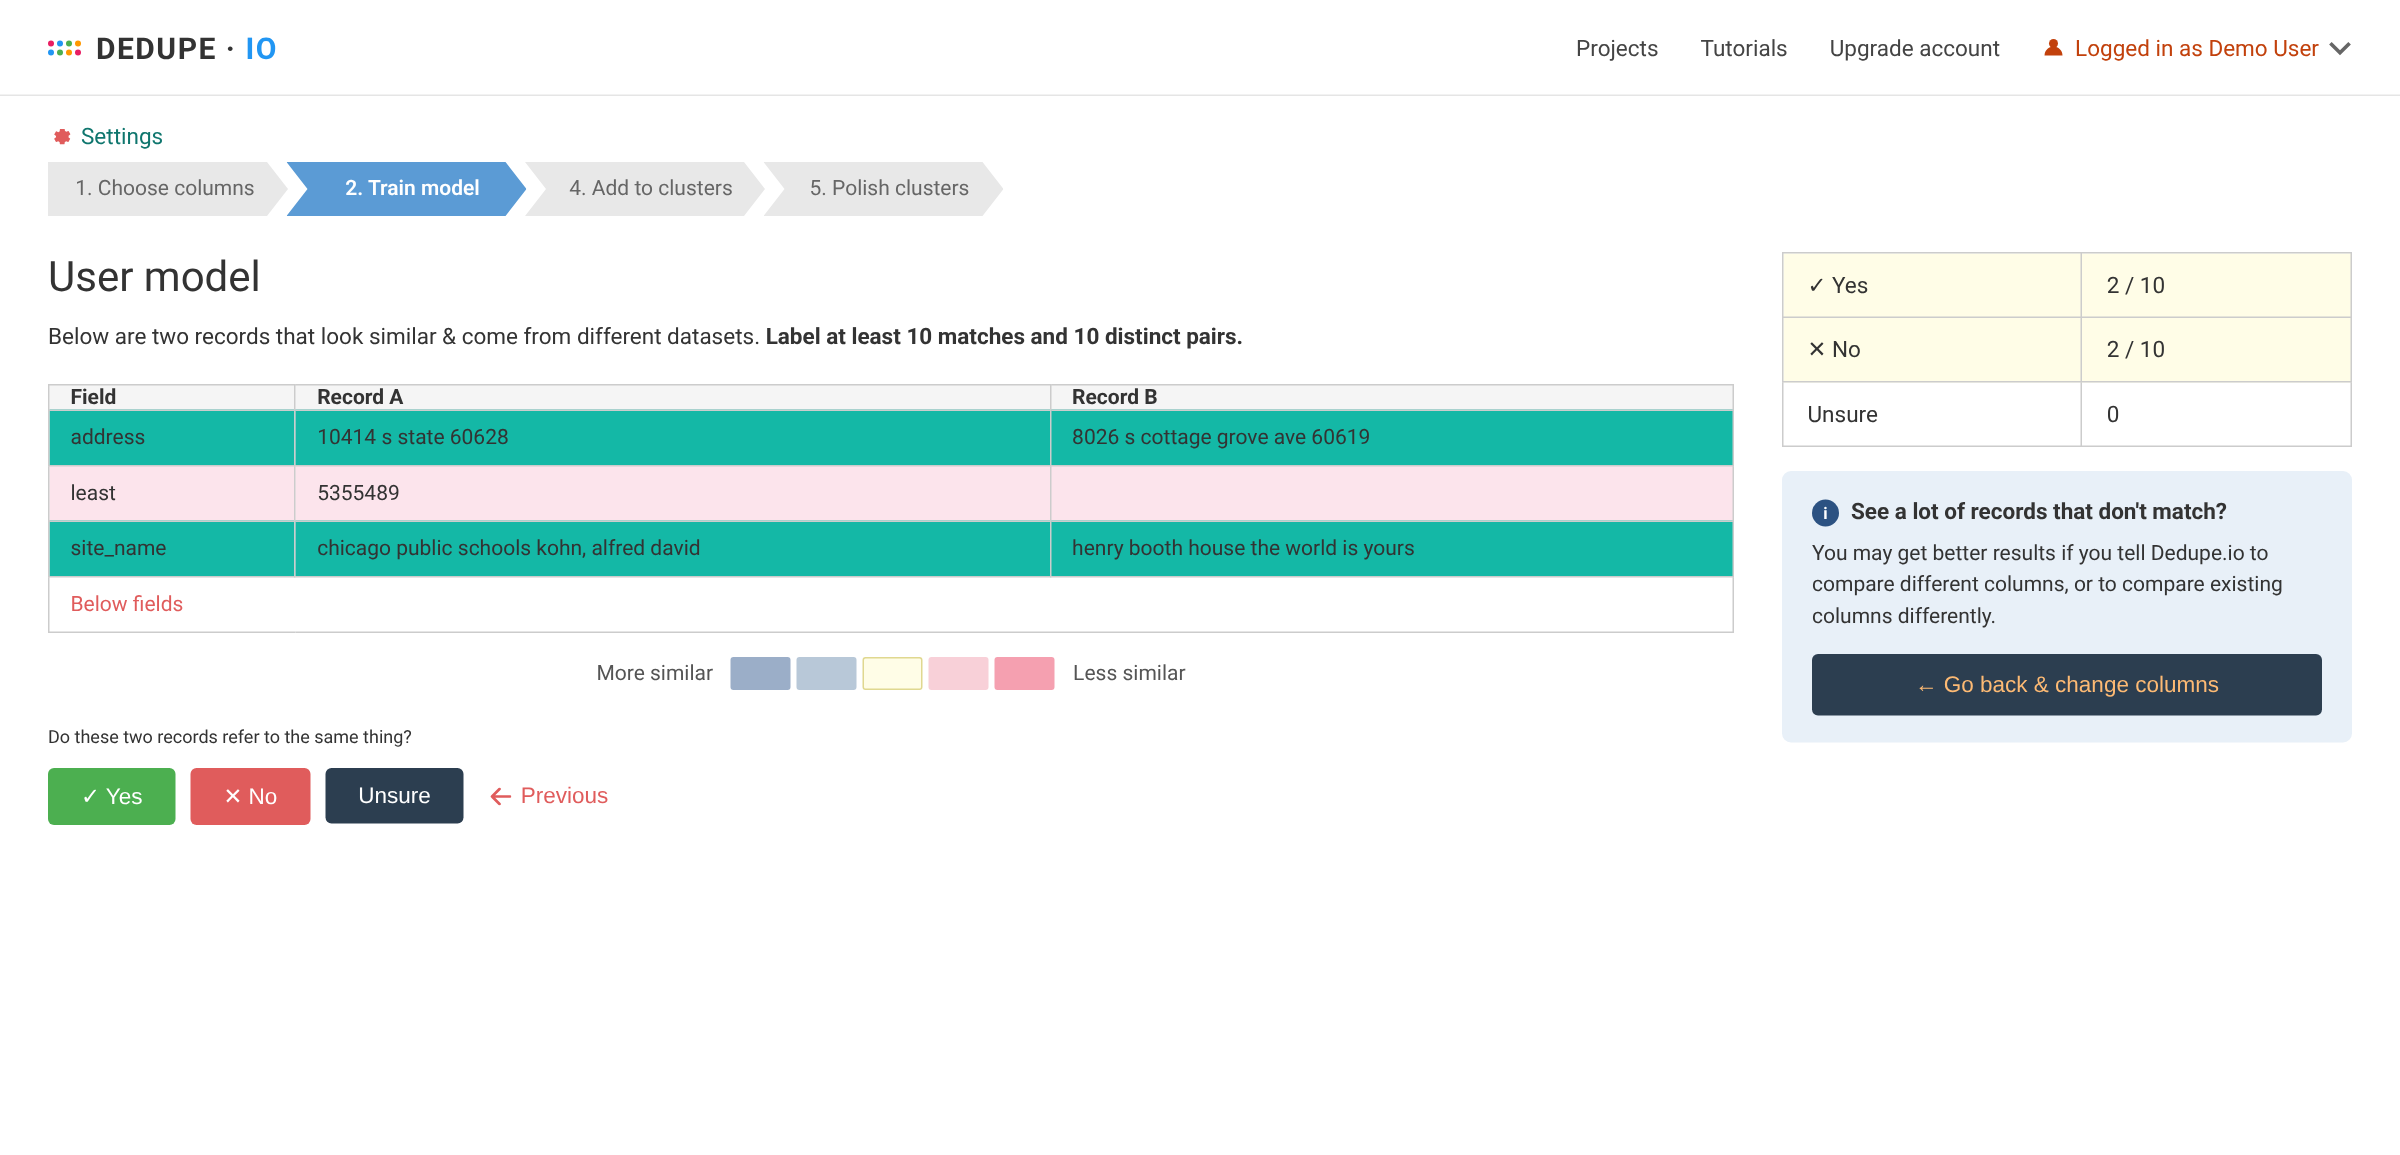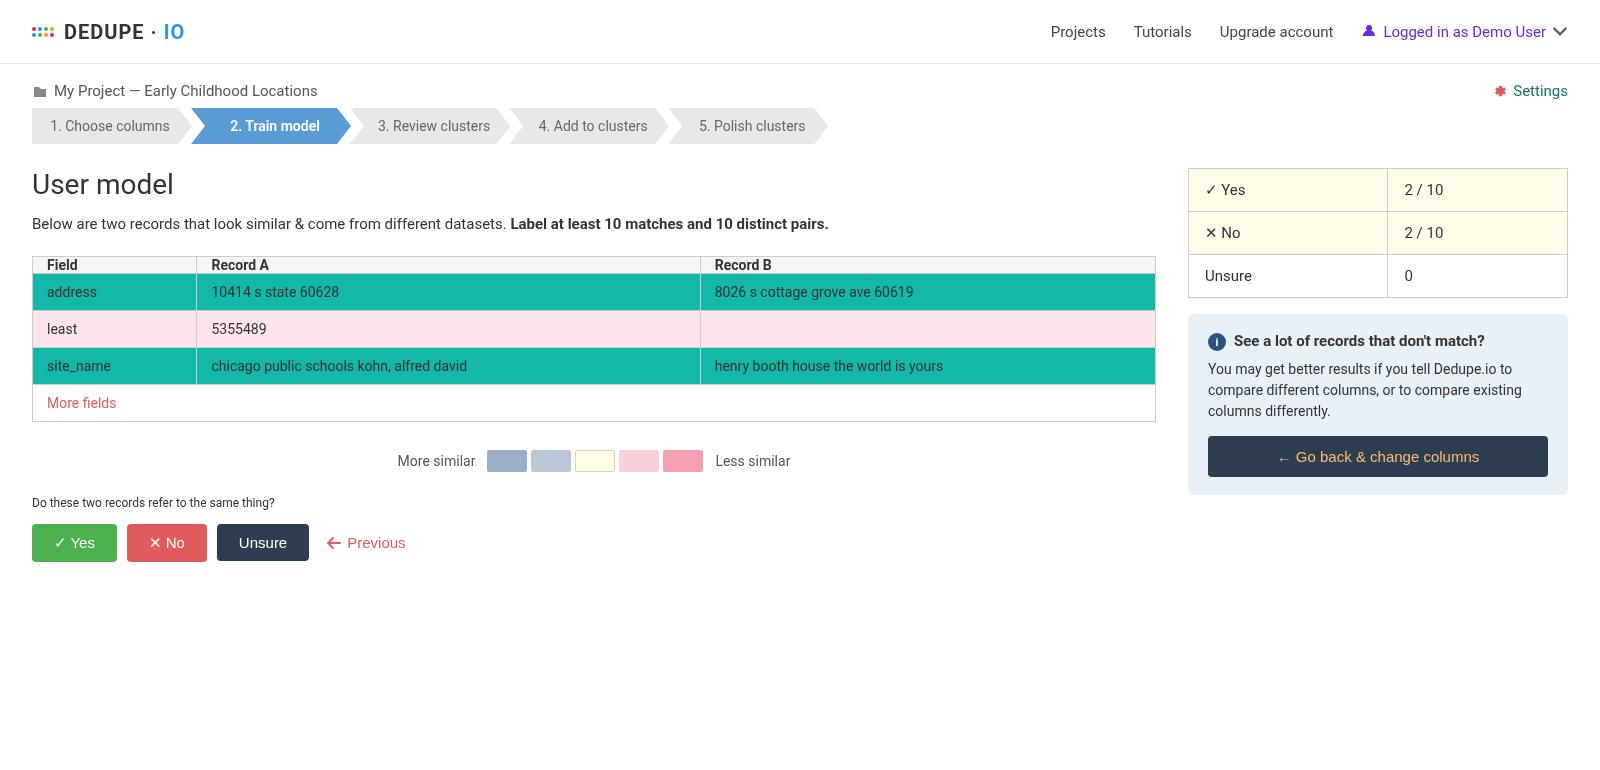--- a/index.html
+++ b/index.html
@@ -5,21 +5,21 @@
     * { box-sizing: border-box; margin: 0; padding: 0; }
     body { font-family: -apple-system, BlinkMacSystemFont, 'Segoe UI', Roboto, sans-serif; font-size: 15px; color: #333; background: #fff; }
 
     
     .header { display: flex; align-items: center; justify-content: space-between; padding: 0 32px; height: 64px; border-bottom: 1px solid #e5e5e5; }
     .logo { display: flex; align-items: center; gap: 6px; font-size: 20px; font-weight: 700; letter-spacing: 1px; }
     .logo-dedupe { color: #333; }
     .logo-io { color: #2196F3; }
     .nav { display: flex; align-items: center; gap: 28px; }
     .nav a { text-decoration: none; color: #444; font-size: 15px; }
-    .nav-user { display: flex; align-items: flex-start; gap: 6px; color: #6d28d9; font-size: 15px; cursor: pointer; }
+    .nav-user { display: flex; align-items: center; gap: 6px; color: #c2410c; font-size: 15px; cursor: pointer; }
     .nav-user svg { width: 16px; height: 16px; }
 
     
     .breadcrumb-bar { padding: 18px 32px 8px; display: flex; align-items: center; justify-content: space-between; }
     .breadcrumb { display: flex; align-items: center; gap: 6px; color: #555; font-size: 15px; }
     .breadcrumb svg { width: 16px; height: 16px; color: #888; }
     .settings-link { color: #0f766e; font-size: 15px; display: flex; align-items: center; gap: 6px; cursor: pointer; text-decoration: none; }
 
     
     .steps { display: flex; align-items: center; margin: 0 32px 24px; }
@@ -45,21 +45,21 @@
 
     
     .records-table { width: 100%; border-collapse: collapse; border: 1px solid #ccc; margin-bottom: 16px; }
     .records-table th { background: #f5f5f5; padding: 0 14px; text-align: left; font-weight: 700; font-size: 14px; border: 1px solid #ccc; }
     .records-table td { padding: 10px 14px; font-size: 14px; border: 1px solid #ccc; vertical-align: top; }
     .row-yellow td { background: #14b8a6; }
     .row-pink td { background: #fce4ec; }
     .other-fields { color: #e05c5c; font-size: 14px; padding: 10px 14px; cursor: pointer; }
 
     
-    .similarity-bar { display: flex; align-items: center; gap: 12px; margin: 28px 0 24px; font-size: 14px; color: #555; justify-content: center; }
+    .similarity-bar { display: flex; align-items: center; gap: 12px; margin: 16px 0 24px; font-size: 14px; color: #555; justify-content: center; }
     .sim-blocks { display: flex; gap: 4px; }
     .sim-block { width: 40px; height: 22px; border-radius: 2px; }
     .sim-blue-dark { background: #9baec8; }
     .sim-blue-light { background: #b8c8d8; }
     .sim-yellow { background: #fffde7; border: 1px solid #e0d890; }
     .sim-pink-light { background: #f8d0d8; }
     .sim-pink { background: #f5a0b0; }
 
     
     .question { font-size: 12px; margin-bottom: 14px; }
@@ -117,38 +117,31 @@
         </svg>
       <span>Logged in as Demo User</span>
       <svg width="10" height="6" viewBox="0 0 10 6">
           <path d="M1 1l4 4 4-4" stroke="#666" stroke-width="1.5" fill="none"></path>
         </svg>
     </div>
   </nav>
 </div>
 
 <div class="breadcrumb-bar">
-  <div class="breadcrumb">
-    <svg viewBox="0 0 16 16" fill="#888">
-        <path d="M2 4h5l2 2h5v8H2z"></path>
-      </svg>
-    <span>My Project — Early Childhood Locations</span>
-  </div>
   <a class="settings-link" href="#">
     <svg width="16" height="16" viewBox="0 0 16 16" fill="#e05c5c">
         <path d="M8 10.5A2.5 2.5 0 1 0 8 5.5a2.5 2.5 0 0 0 0 5zm5.7-2a6.1 6.1 0 0 0 .05-.5 6.1 6.1 0 0 0-.05-.5l1.1-.86a.26.26 0 0 0 .06-.33l-1.05-1.82a.26.26 0 0 0-.32-.11l-1.3.52a4.96 4.96 0 0 0-.86-.5l-.2-1.38A.25.25 0 0 0 10.8 3H8.2a.25.25 0 0 0-.25.21l-.2 1.38a4.96 4.96 0 0 0-.86.5l-1.3-.52a.26.26 0 0 0-.32.11L4.22 6.5a.25.25 0 0 0 .06.33l1.1.86A5.1 5.1 0 0 0 5.3 8c0 .17.01.34.04.5l-1.1.86a.26.26 0 0 0-.06.33l1.05 1.82c.07.12.22.16.32.11l1.3-.52c.27.19.56.35.86.5l.2 1.38c.04.12.14.21.25.21h2.6a.25.25 0 0 0 .25-.21l.2-1.38c.3-.15.59-.31.86-.5l1.3.52a.26.26 0 0 0 .32-.11l1.05-1.82a.25.25 0 0 0-.06-.33l-1.1-.86z"></path>
       </svg>
     <span>Settings</span>
   </a>
 </div>
 
 <div class="steps">
   <div class="step">1. Choose columns</div>
   <div class="step active">2. Train model</div>
-  <div class="step">3. Review clusters</div>
   <div class="step">4. Add to clusters</div>
   <div class="step">5. Polish clusters</div>
 </div>
 
 <div class="main">
   <div class="content">
     <h1>User model</h1>
     <p class="instruction">
       <span>Below are two records that look similar &amp; come from different datasets. </span><strong>Label at least 10 matches and 10 distinct pairs.</strong>
     </p>
@@ -171,21 +164,21 @@
           <td>least</td>
           <td>5355489</td>
           <td></td>
         </tr>
         <tr class="row-yellow">
           <td>site_name</td>
           <td>chicago public schools kohn, alfred david</td>
           <td>henry booth house the world is yours</td>
         </tr>
         <tr>
-          <td colspan="3" class="other-fields">More fields</td>
+          <td colspan="3" class="other-fields">Below fields</td>
         </tr>
       </tbody>
     </table>
 
     <div class="similarity-bar">
       <span>More similar</span>
       <div class="sim-blocks">
         <div class="sim-block sim-blue-dark"></div>
         <div class="sim-block sim-blue-light"></div>
         <div class="sim-block sim-yellow"></div>

